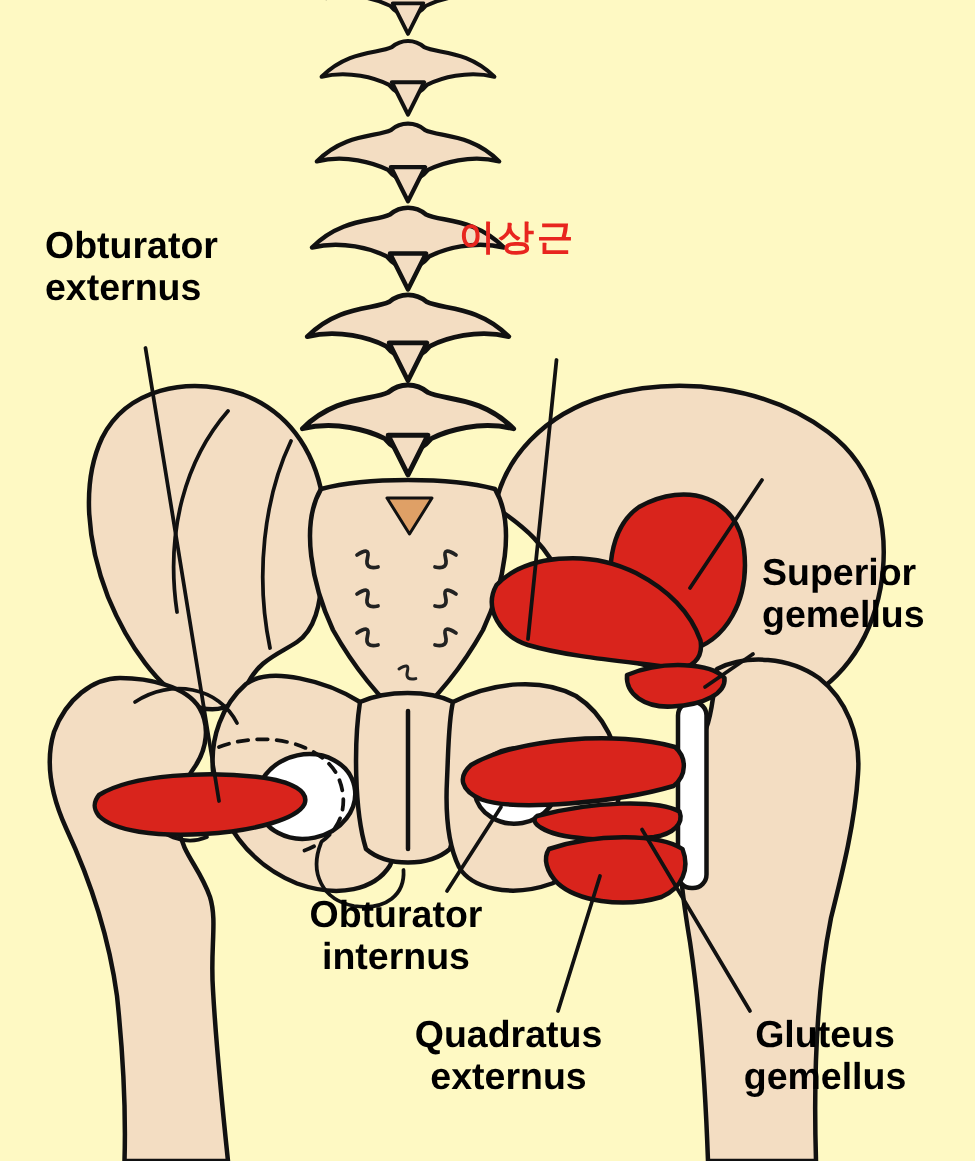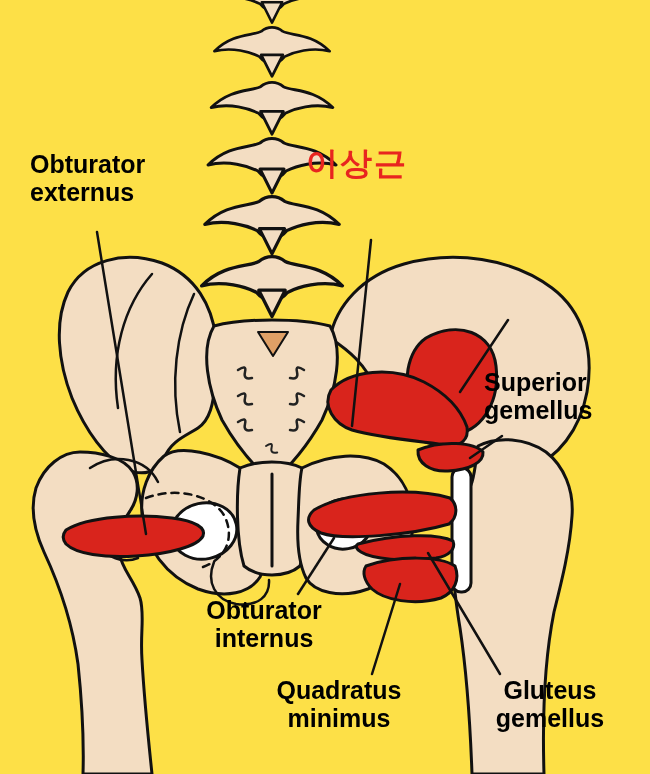--- a/index.html
+++ b/index.html
@@ -1,29 +1,29 @@
 <!DOCTYPE html>
 <html><head>
 <meta charset="utf-8">
 <style>
   html,body{margin:0;padding:0;background:#fff;}
   .canvas{
-    position:relative;width:650px;height:774px;background:#fde047;overflow:hidden;
+    position:relative;width:650px;height:774px;background:#fef9c3;overflow:hidden;
     font-family:"Liberation Sans", sans-serif;
   }
   .canvas svg{position:absolute;left:0;top:0;}
   .label{
     position:absolute;font-weight:bold;font-size:25px;line-height:1.12;
     white-space:pre-line;color:#000;
   }
-  .label-ko{color:#e8251f;font-size:32px;letter-spacing:2px;}
+  .label-ko{color:#e8251f;font-size:24px;letter-spacing:2px;}
   .lbl-ext{left:30px;top:150px;}
   .lbl-ko{left:306px;top:146px;}
   .lbl-glut{left:492px;top:243px;}
-  .lbl-supg{left:484px;top:368px;}
+  .lbl-supg{left:508px;top:368px;}
   .lbl-obint{left:188px;top:596px;width:152px;text-align:center;}
   .lbl-quad{left:256px;top:676px;width:166px;text-align:center;}
   .lbl-infg{left:480px;top:676px;width:140px;text-align:center;}
 </style>
 </head>
 <body>
 
 <div class="canvas">
 
   <svg width="650" height="774" viewBox="0 0 650 774">
@@ -106,17 +106,17 @@
   </svg>
 
   <div class="label lbl-ext">Obturator
 externus</div>
   <div class="label label-ko lbl-ko">이상근</div>
   <div class="label lbl-supg">Superior
 gemellus</div>
   <div class="label lbl-obint">Obturator
 internus</div>
   <div class="label lbl-quad">Quadratus
-minimus</div>
+externus</div>
   <div class="label lbl-infg">Gluteus
 gemellus</div>
 
 </div>
 
 </body></html>

